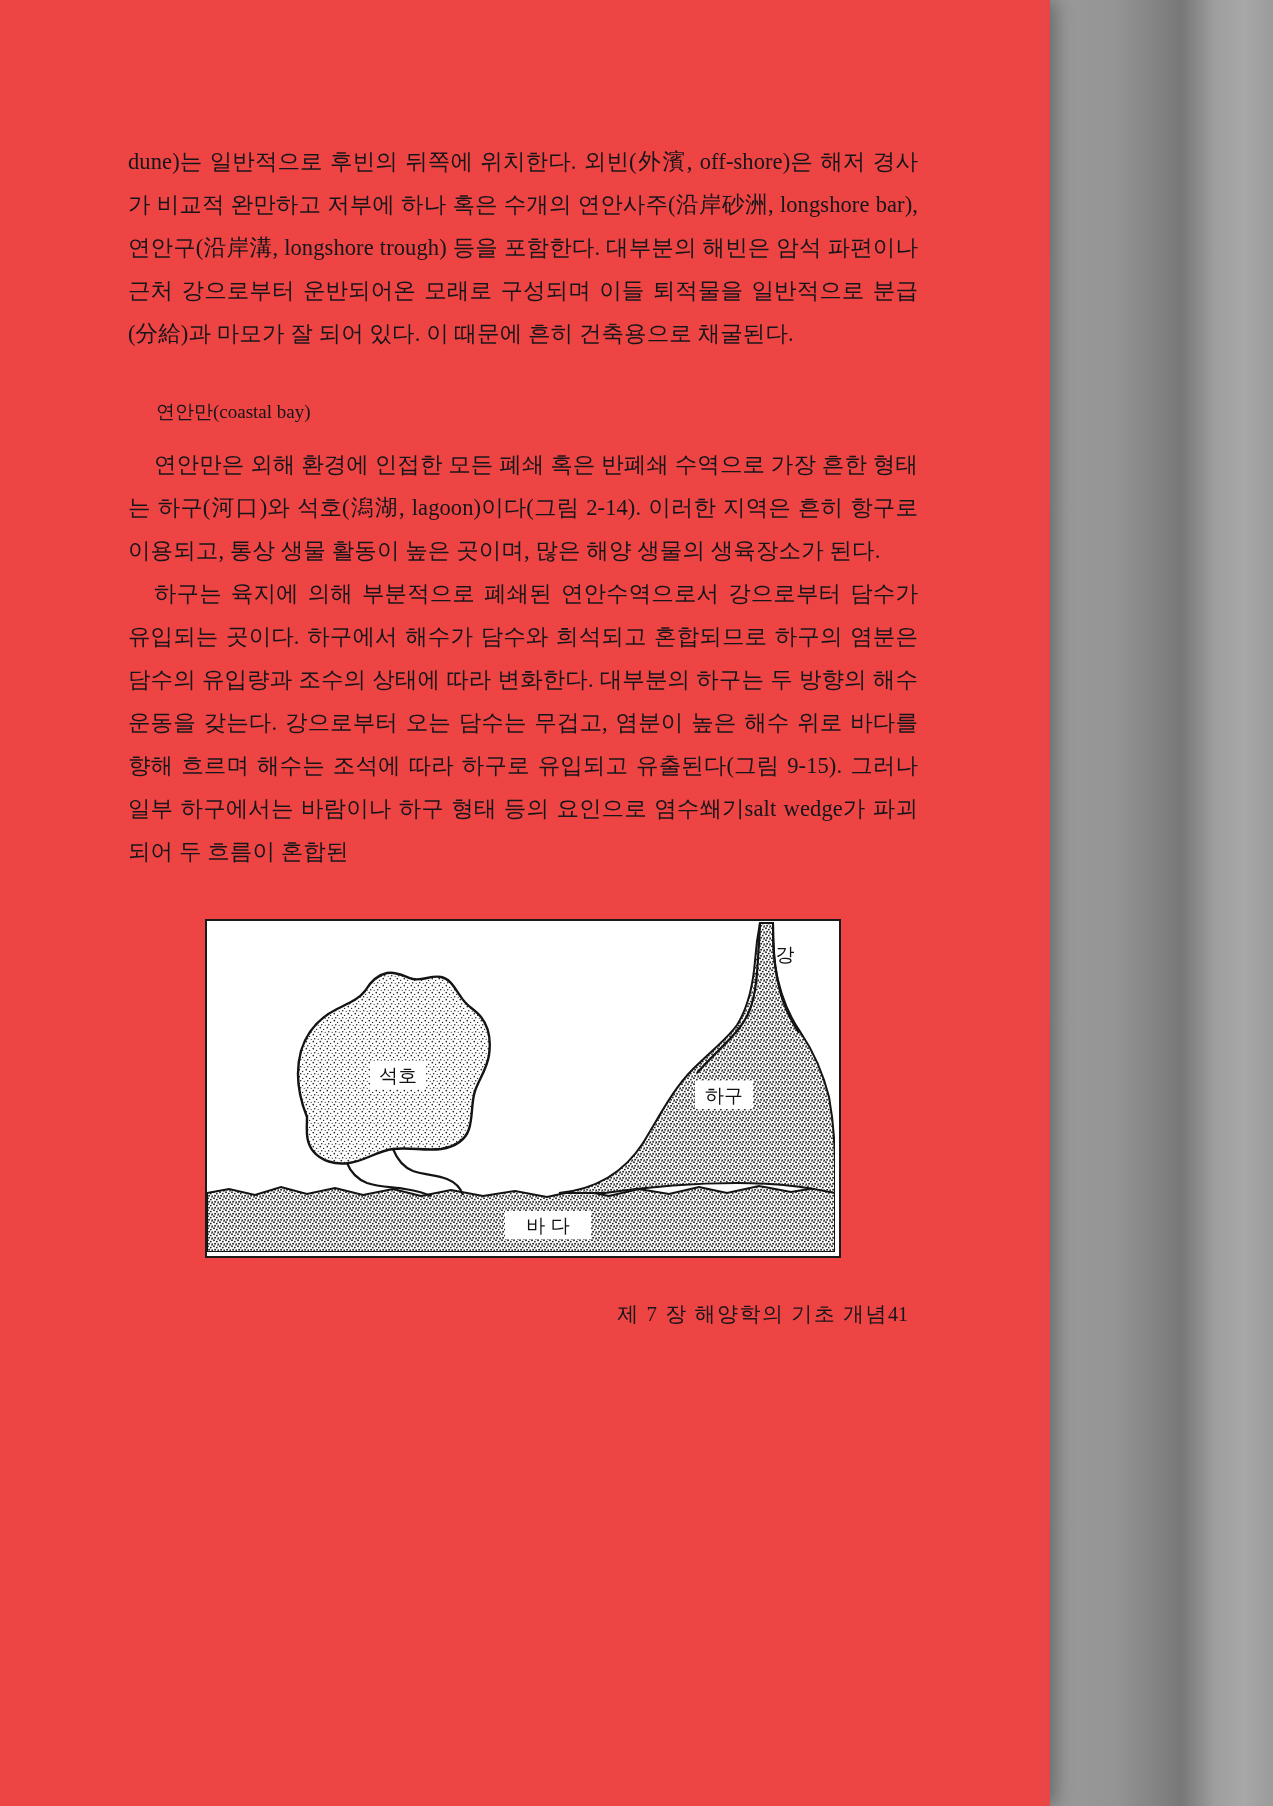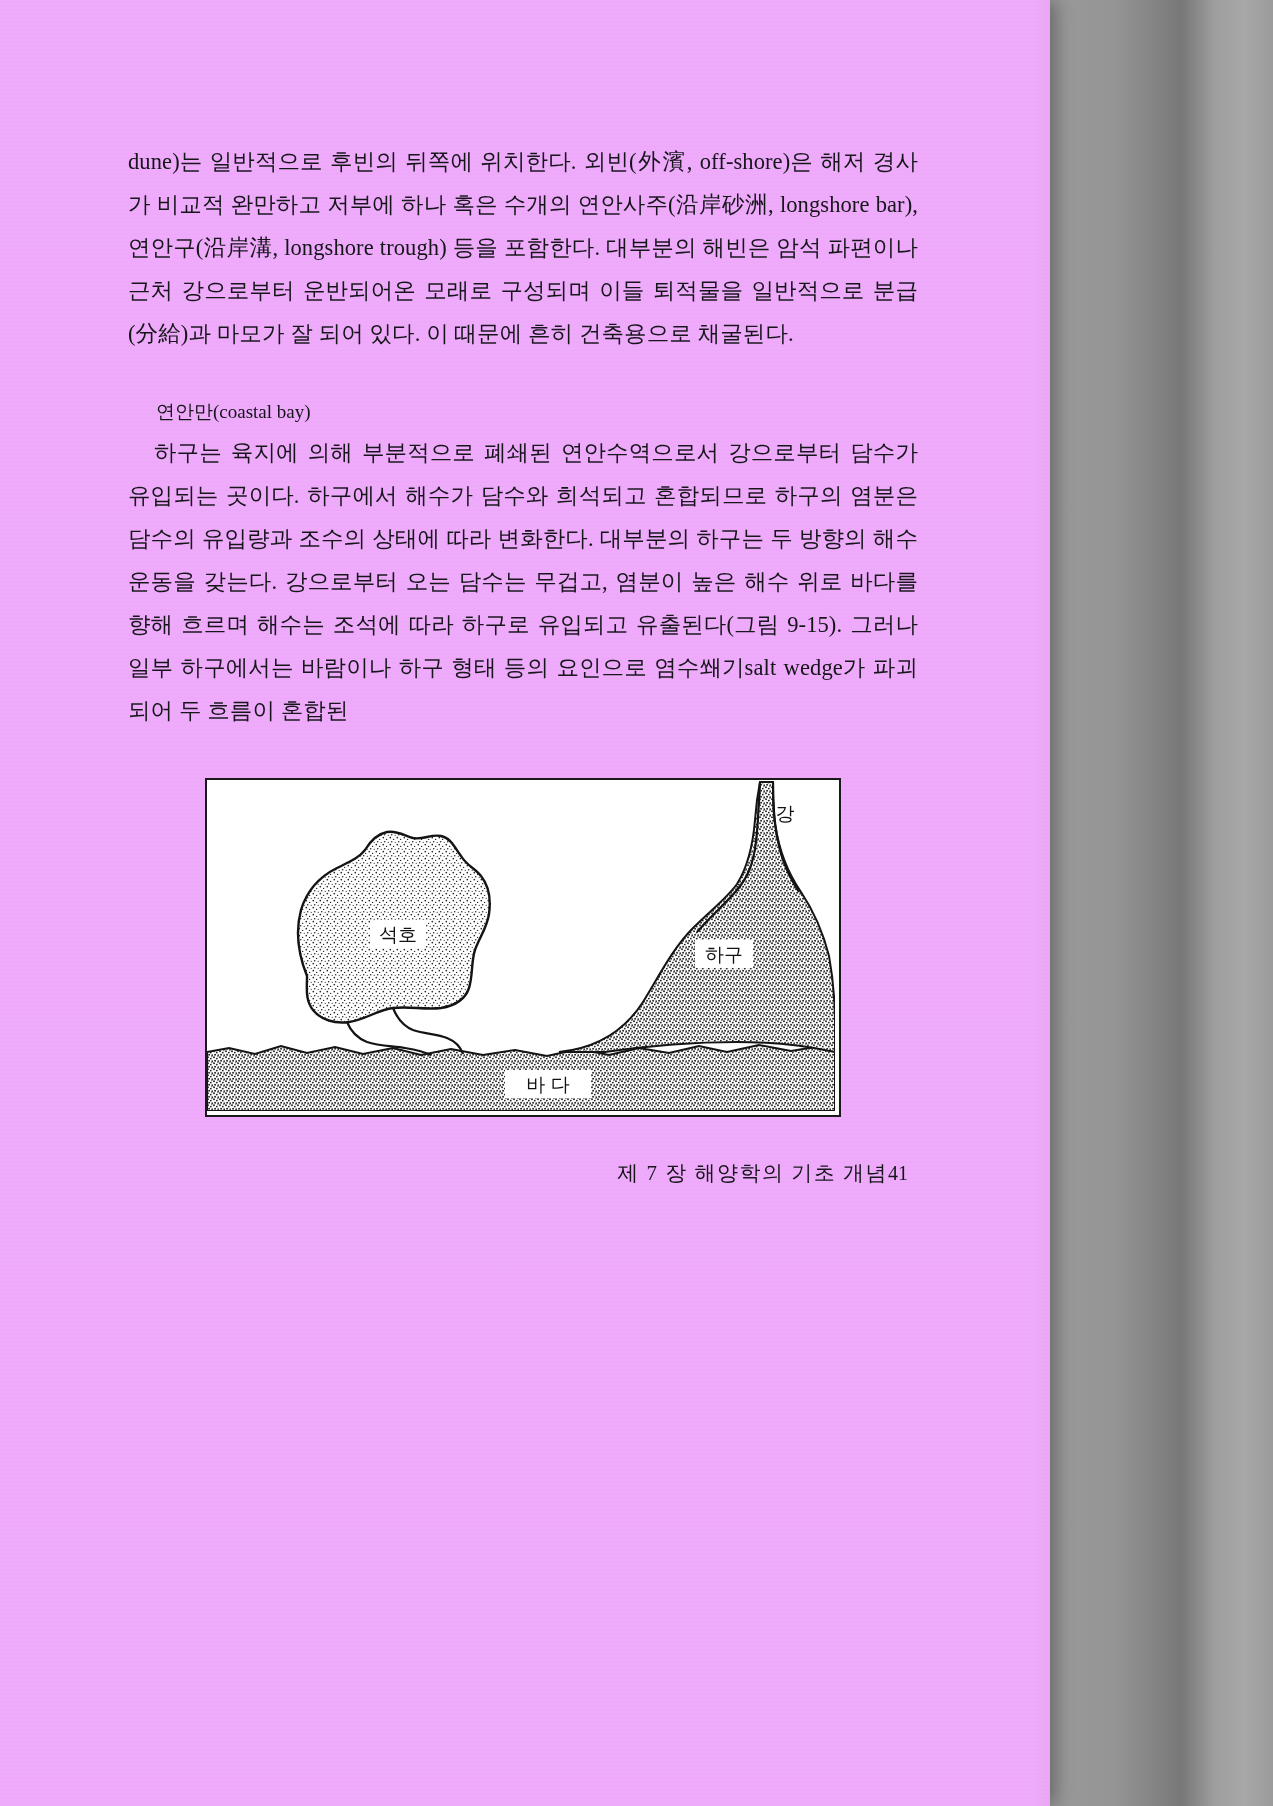--- a/index.html
+++ b/index.html
@@ -37,21 +37,21 @@
         rgba(200,200,200,0.25) 88%,
         rgba(150,150,150,0.35) 100%);
     pointer-events: none;
   }
 
   #paper {
     position: absolute;
     left: 0; top: 0;
     width: 1050px;
     height: 1806px;
-    background: #f0abfc;
+    background: #ef4444;
     box-shadow: 6px 0 18px rgba(0,0,0,0.35);
   }
 
   
   #grain {
     position: absolute;
     inset: 0;
     background-image:
       repeating-linear-gradient(0deg, rgba(0,0,0,0.012) 0px, rgba(0,0,0,0) 2px, rgba(0,0,0,0.012) 4px);
     pointer-events: none;
@@ -71,21 +71,21 @@
     color: #15151a;
     text-align: justify;
     text-justify: inter-word;
     letter-spacing: 0.1px;
   }
   p.body-para.indent { text-indent: 26px; }
 
   .section-gap { height: 40px; }
 
   .subhead {
-    margin: 0 0 2px 28px;
+    margin: 0 0 14px 28px;
     font-size: 19px;
     line-height: 34px;
     color: #15151a;
   }
 
   
   #figure-block {
     margin-top: 46px;
     text-align: center;
   }
@@ -135,20 +135,21 @@
     <div id="grain"></div>
 
     <div id="content">
 
       <p class="body-para">dune)는 일반적으로 후빈의 뒤쪽에 위치한다. 외빈(外濱, off-shore)은 해저 경사가 비교적 완만하고 저부에 하나 혹은 수개의 연안사주(沿岸砂洲, longshore bar), 연안구(沿岸溝, longshore trough) 등을 포함한다. 대부분의 해빈은 암석 파편이나 근처 강으로부터 운반되어온 모래로 구성되며 이들 퇴적물을 일반적으로 분급(分給)과 마모가 잘 되어 있다. 이 때문에 흔히 건축용으로 채굴된다.</p>
 
       <div class="section-gap"></div>
 
       <div class="subhead">연안만(coastal bay)</div>
 
+      <p class="body-para indent">연안만은 외해 환경에 인접한 모든 폐쇄 혹은 반폐쇄 수역으로 가장 흔한 형태는 하구(河口)와 석호(潟湖, lagoon)이다(그림 2-14). 이러한 지역은 흔히 항구로 이용되고, 통상 생물 활동이 높은 곳이며, 많은 해양 생물의 생육장소가 된다.</p>
 
       <p class="body-para indent">하구는 육지에 의해 부분적으로 폐쇄된 연안수역으로서 강으로부터 담수가 유입되는 곳이다. 하구에서 해수가 담수와 희석되고 혼합되므로 하구의 염분은 담수의 유입량과 조수의 상태에 따라 변화한다. 대부분의 하구는 두 방향의 해수 운동을 갖는다. 강으로부터 오는 담수는 무겁고, 염분이 높은 해수 위로 바다를 향해 흐르며 해수는 조석에 따라 하구로 유입되고 유출된다(그림 9-15). 그러나 일부 하구에서는 바람이나 하구 형태 등의 요인으로 염수쐐기salt wedge가 파괴되어 두 흐름이 혼합된</p>
 
       <div id="figure-block">
         <div id="figure-frame">
           <svg width="628" height="331" viewBox="0 0 628 331" xmlns="http://www.w3.org/2000/svg">
             <defs>
               <pattern id="stipple" width="7" height="7" patternUnits="userSpaceOnUse">
                 <rect width="7" height="7" fill="#ffffff"></rect>
                 <circle cx="1.3" cy="1.6" r="0.85" fill="#2a2a2a"></circle>

